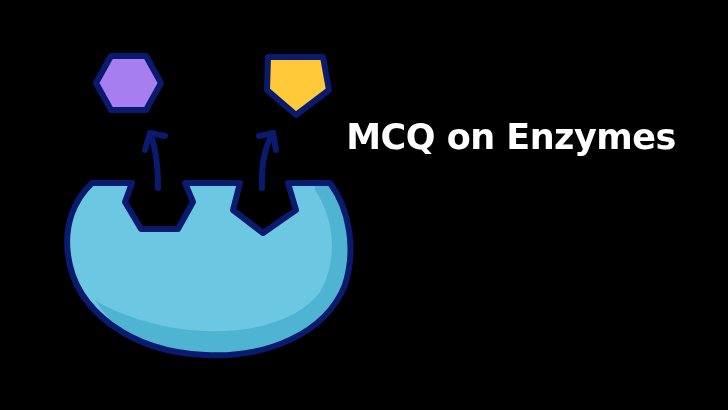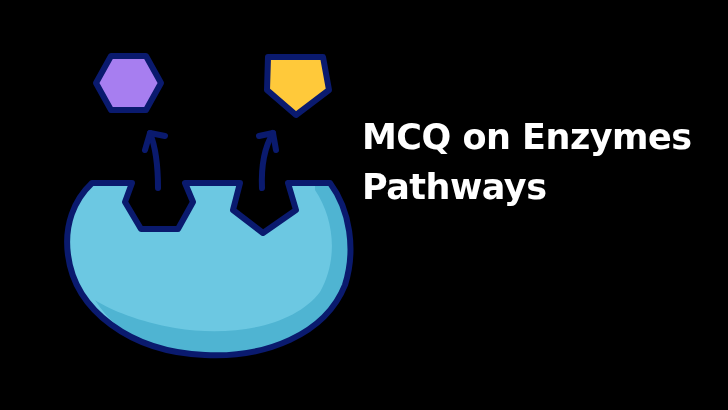--- a/index.html
+++ b/index.html
@@ -7,21 +7,22 @@
       width: 728px; height: 410px; overflow: hidden;
       background: #000000;
       position: relative;
       font-family: "DejaVu Sans", sans-serif;
     }
     .illustration {
       position: absolute; left: 0; top: 0; width: 728px; height: 410px;
     }
     .title-block {
       position: absolute;
-      left: 362px; top: 112px; width: 338px;
+      left: 342px; top: 112px; width: 338px;
+      text-align: center;
       color: #ffffff;
       font-weight: bold;
       font-size: 35px;
       line-height: 50px;
       letter-spacing: -0.5px;
     }
     .title-line { display: block; white-space: nowrap; }
   </style>
 </head>
 <body>
@@ -57,14 +58,13 @@
              L330,183
              C350,210 356,250 345,285
              C325,335 265,358 205,355
              C130,352 75,310 68,255
              C64,225 74,200 92,183 Z" fill="none" stroke="#0a1a6e" stroke-width="6" stroke-linejoin="round"></path>
   </g>
 </svg>
 
 <div class="title-block">
   <span class="title-line">MCQ on Enzymes</span>
-  <span class="title-line">Pathways</span>
 </div>
 
 </body></html>

